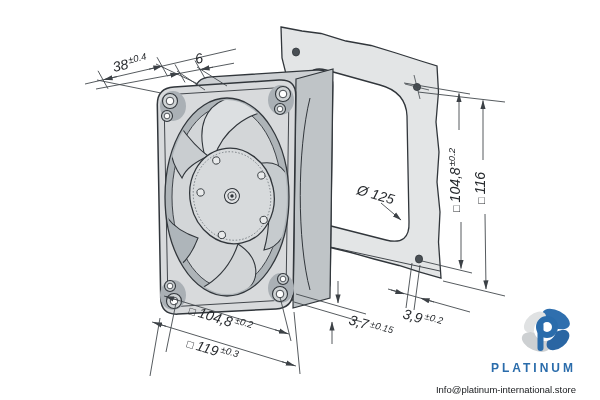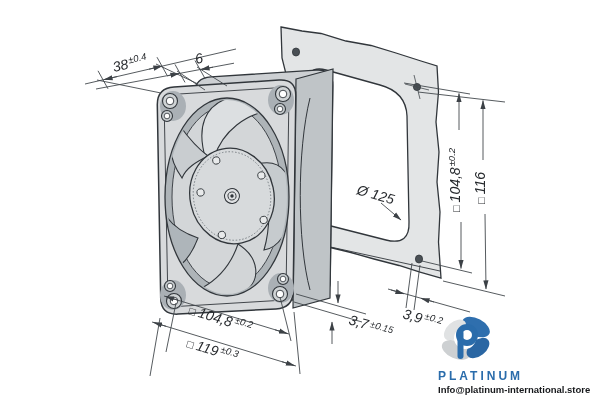--- a/index.html
+++ b/index.html
@@ -5,27 +5,27 @@
   html,body{margin:0;padding:0;background:#fff;}
   .stage{
     position:relative;width:600px;height:400px;background:#ffffff;
     overflow:hidden;font-family:"Liberation Sans",sans-serif;
   }
   svg text{font-family:"Liberation Sans",sans-serif;}
   .dimtext{font-style:italic;fill:#26292d;font-size:14px;}
   .dimtext .sym{font-size:11px;}
   .dimtext .tol{font-size:9.5px;}
   .brand{
-    position:absolute;right:12px;bottom:5px;width:150px;text-align:left;
+    position:absolute;right:24px;bottom:5px;width:150px;text-align:right;
   }
   .brand-name{
     color:#2a6cab;font-weight:bold;font-size:12px;letter-spacing:3px;margin-top:-2px;
   }
   .brand-contact{
-    color:#16181b;font-weight:700;font-size:9.5px;margin-top:1px;white-space:nowrap;
+    color:#16181b;font-weight:400;font-size:9.5px;margin-top:9px;white-space:nowrap;
   }
 </style>
 </head>
 <body>
 
 <div class="stage">
 
 <svg width="600" height="400" viewBox="0 0 600 400">
   <defs>
     <marker id="ah" markerWidth="10" markerHeight="7" refX="8.6" refY="3.5" orient="auto" markerUnits="userSpaceOnUse">

